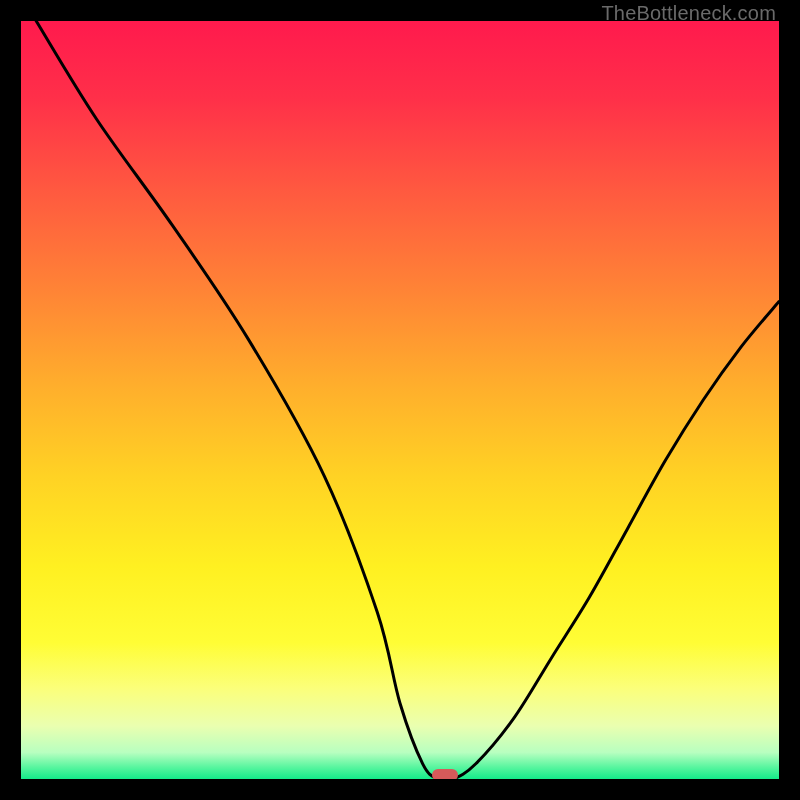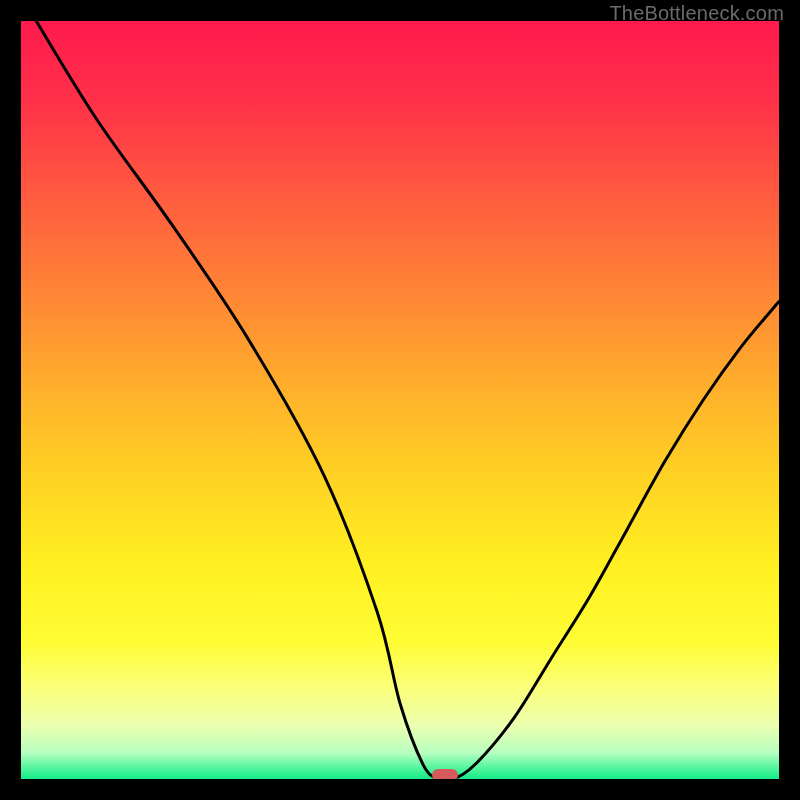--- a/index.html
+++ b/index.html
@@ -28,21 +28,21 @@
   .gradient {
     position: absolute;
     left: 0;
     top: 0;
     width: 758px;
     height: 758px;
   }
   .watermark {
     position: absolute;
     top: 2px;
-    right: 16px;
+    right: 24px;
     color: #6a6a6a;
     font-size: 20px;
     font-weight: 500;
     letter-spacing: 0.2px;
   }
   .curve {
     position: absolute;
     left: 0;
     top: 0;
   }

